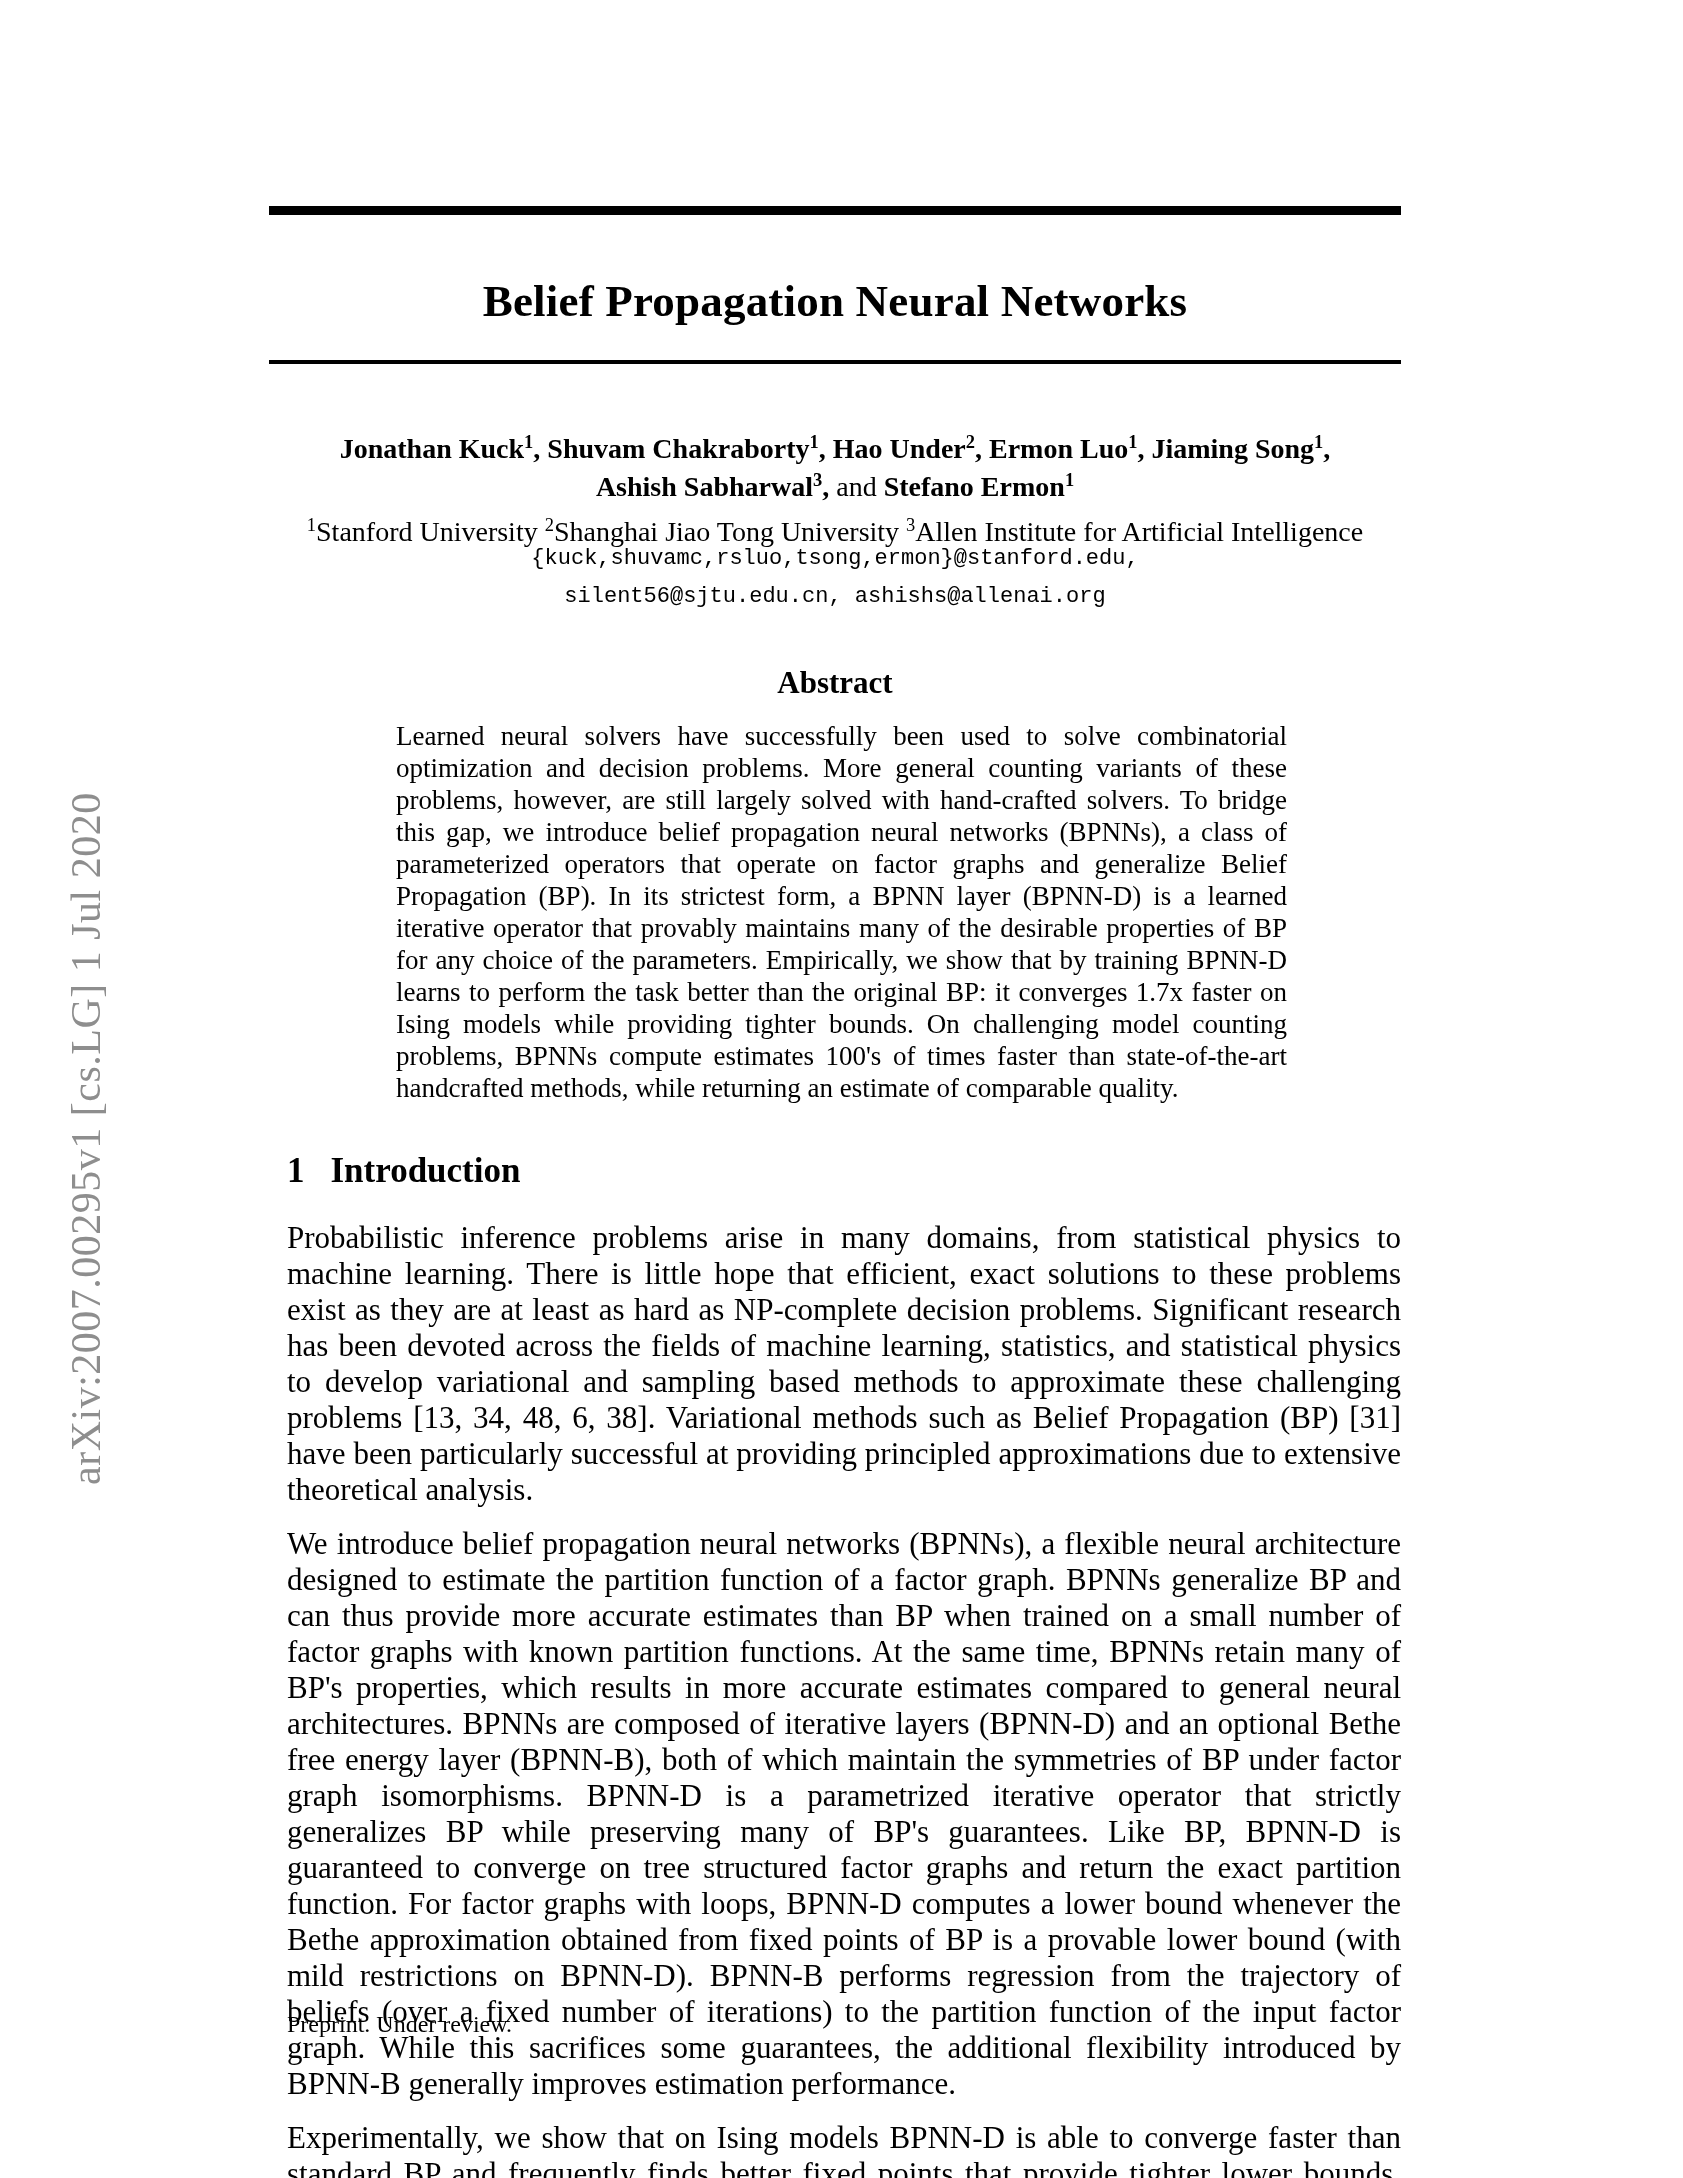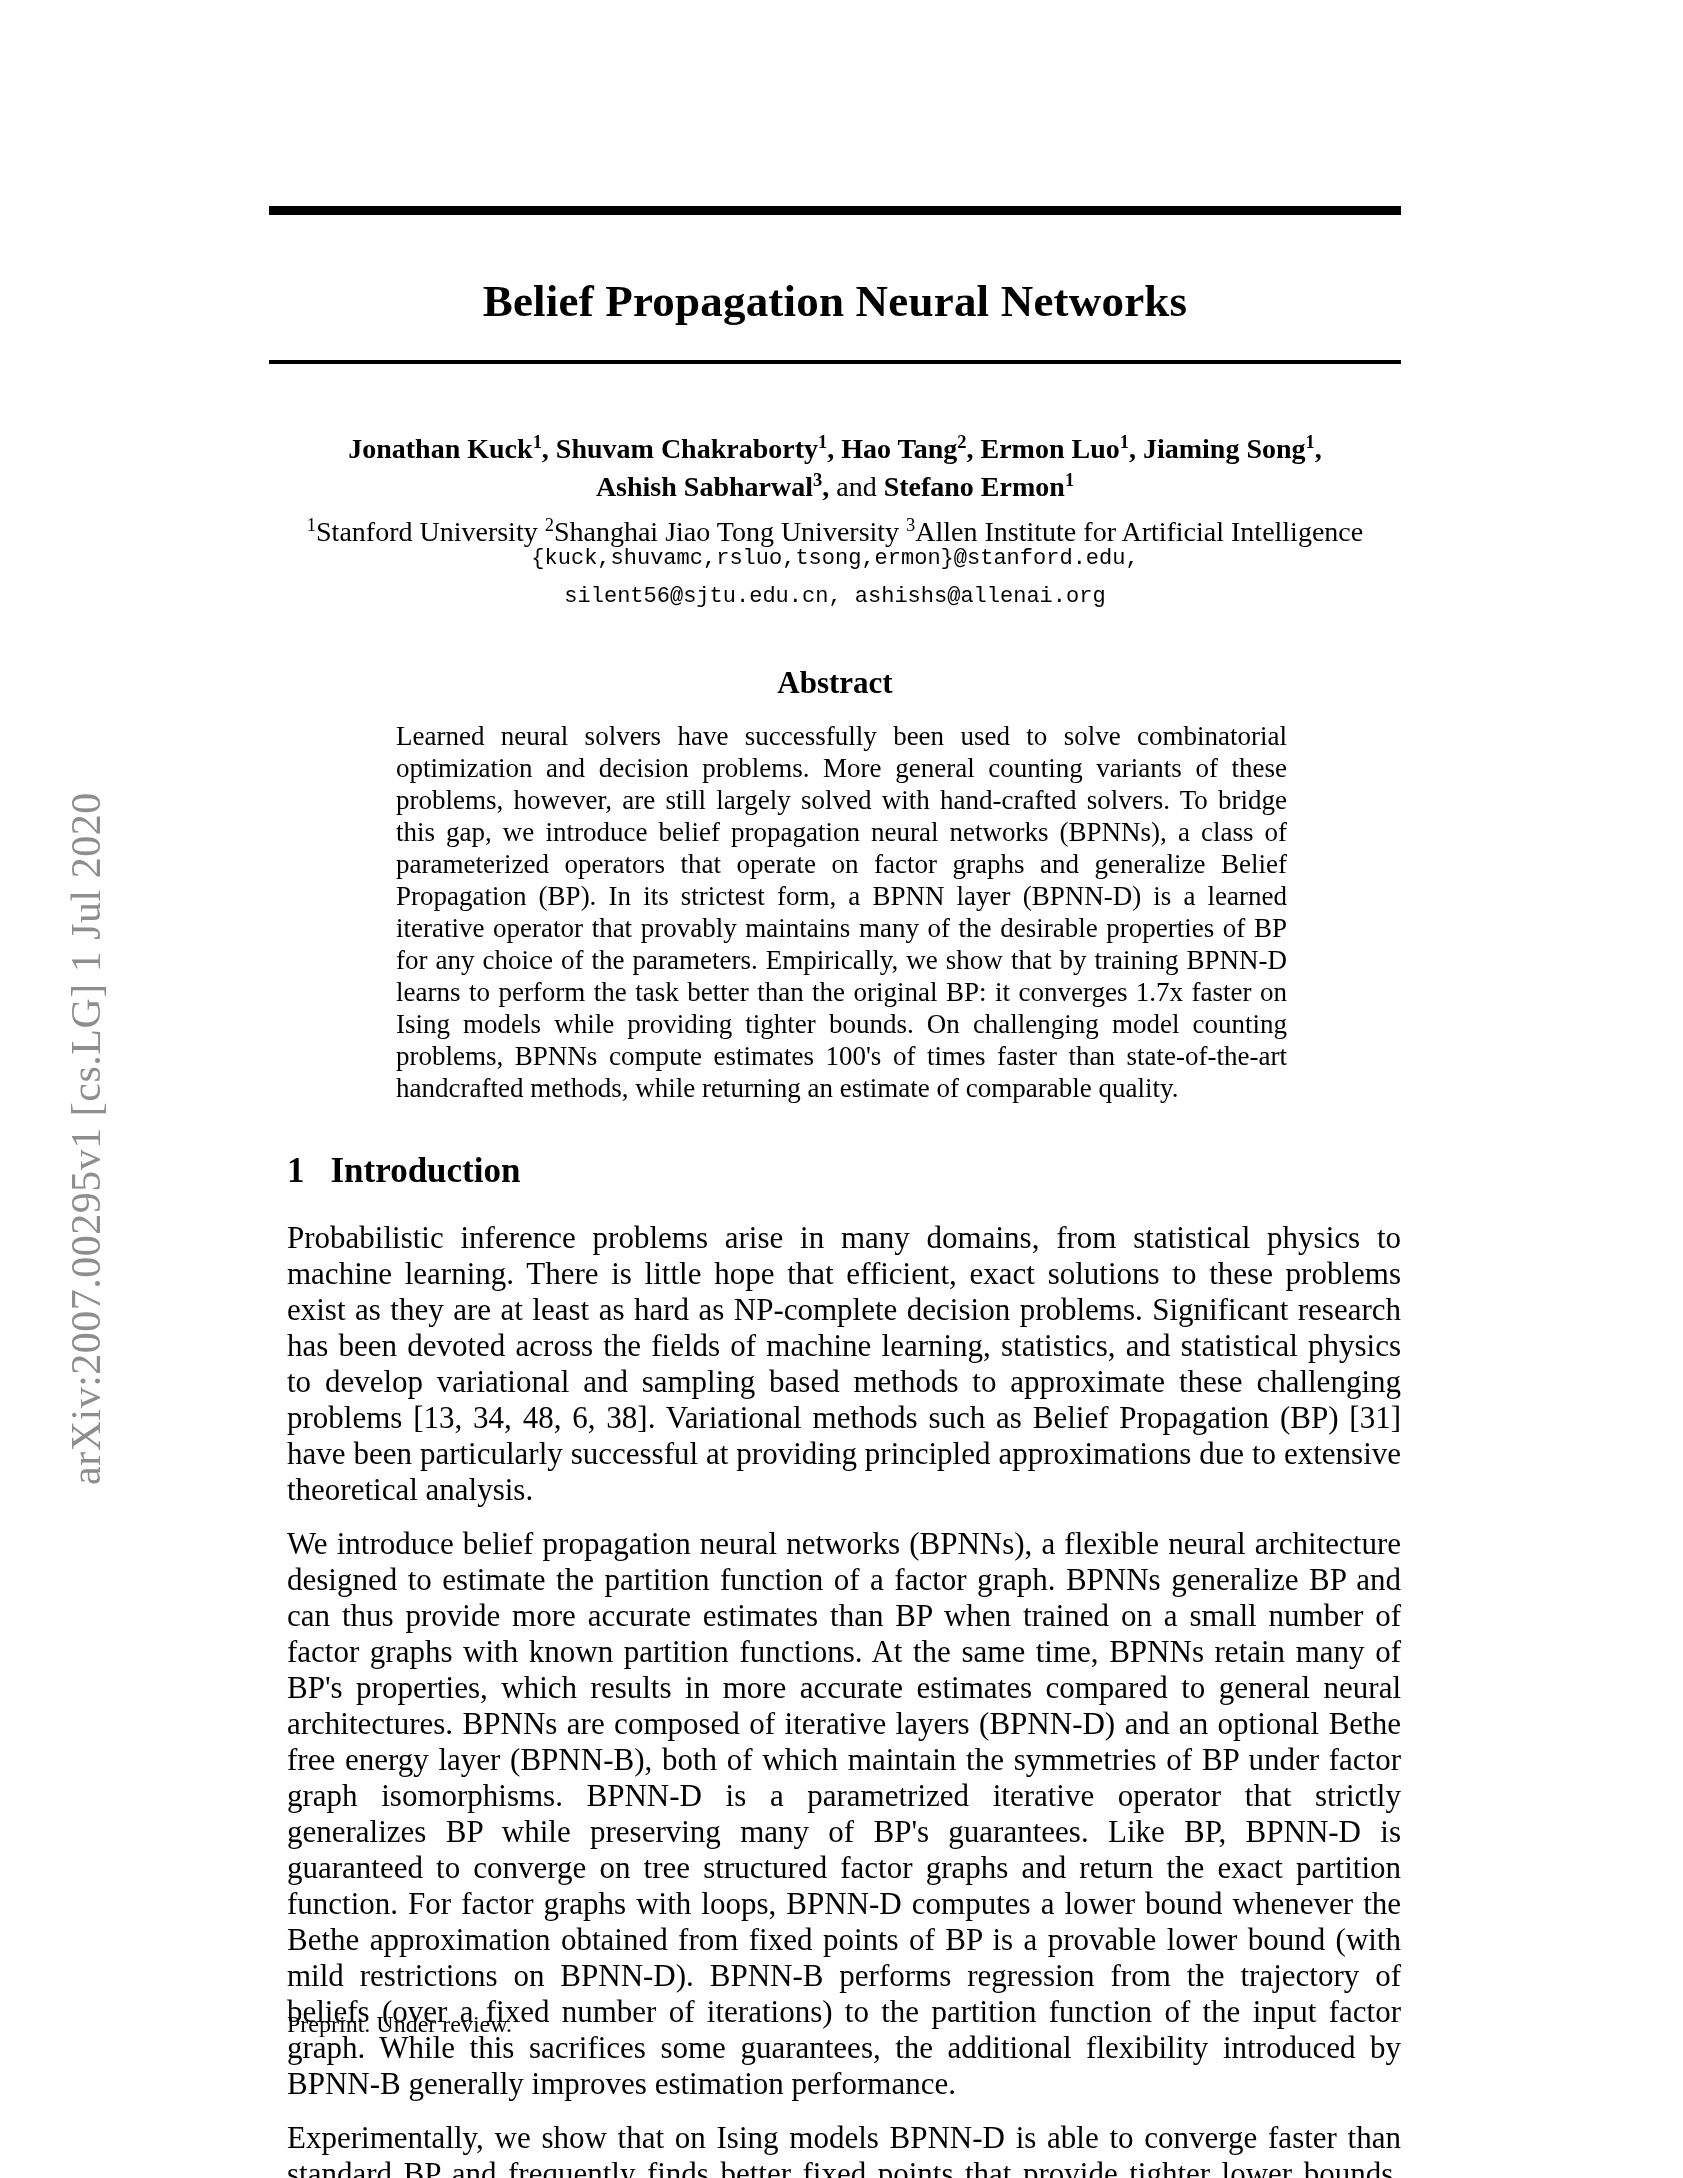--- a/index.html
+++ b/index.html
@@ -181,21 +181,21 @@
 
 <div id="page">
 
   <div class="rule-thick"></div>
 
   <h1 id="paper-title">Belief Propagation Neural Networks</h1>
 
   <div class="rule-thin"></div>
 
   <div id="authors">
-    <div class="names"><span>Jonathan Kuck</span><sup>1</sup>, <span>Shuvam Chakraborty</span><sup>1</sup>, <span>Hao Tang</span><sup>2</sup>, <span>Ermon Luo</span><sup>1</sup>, <span>Jiaming Song</span><sup>1</sup>,</div>
+    <div class="names"><span>Jonathan Kuck</span><sup>1</sup>, <span>Shuvam Chakraborty</span><sup>1</sup>, <span>Hao Under</span><sup>2</sup>, <span>Ermon Luo</span><sup>1</sup>, <span>Jiaming Song</span><sup>1</sup>,</div>
     <div class="names"><span>Ashish Sabharwal</span><sup>3</sup>, <span class="plain">and</span> <span>Stefano Ermon</span><sup>1</sup></div>
     <span class="affil"><sup>1</sup><span>Stanford University</span> <sup>2</sup><span>Shanghai Jiao Tong University</span> <sup>3</sup><span>Allen Institute for Artificial Intelligence</span></span>
   </div>
 
   <div id="emails">
     <div>{kuck,shuvamc,rsluo,tsong,ermon}@stanford.edu,</div>
     <div>silent56@sjtu.edu.cn, ashishs@allenai.org</div>
   </div>
 
   <div id="abstract-heading">Abstract</div>

